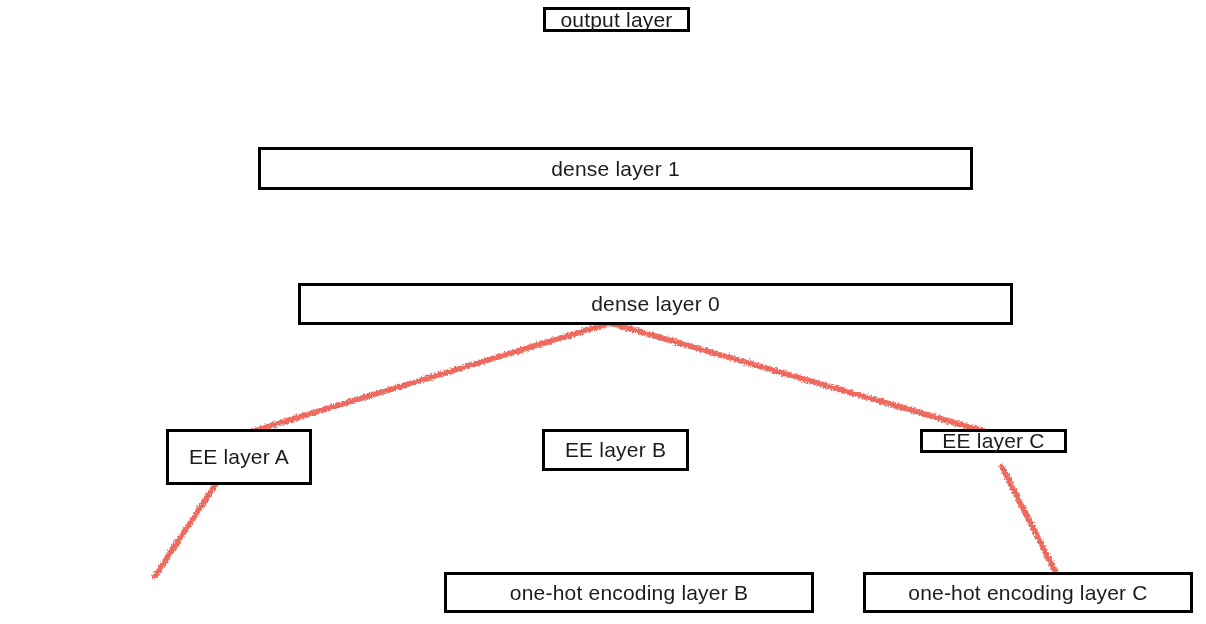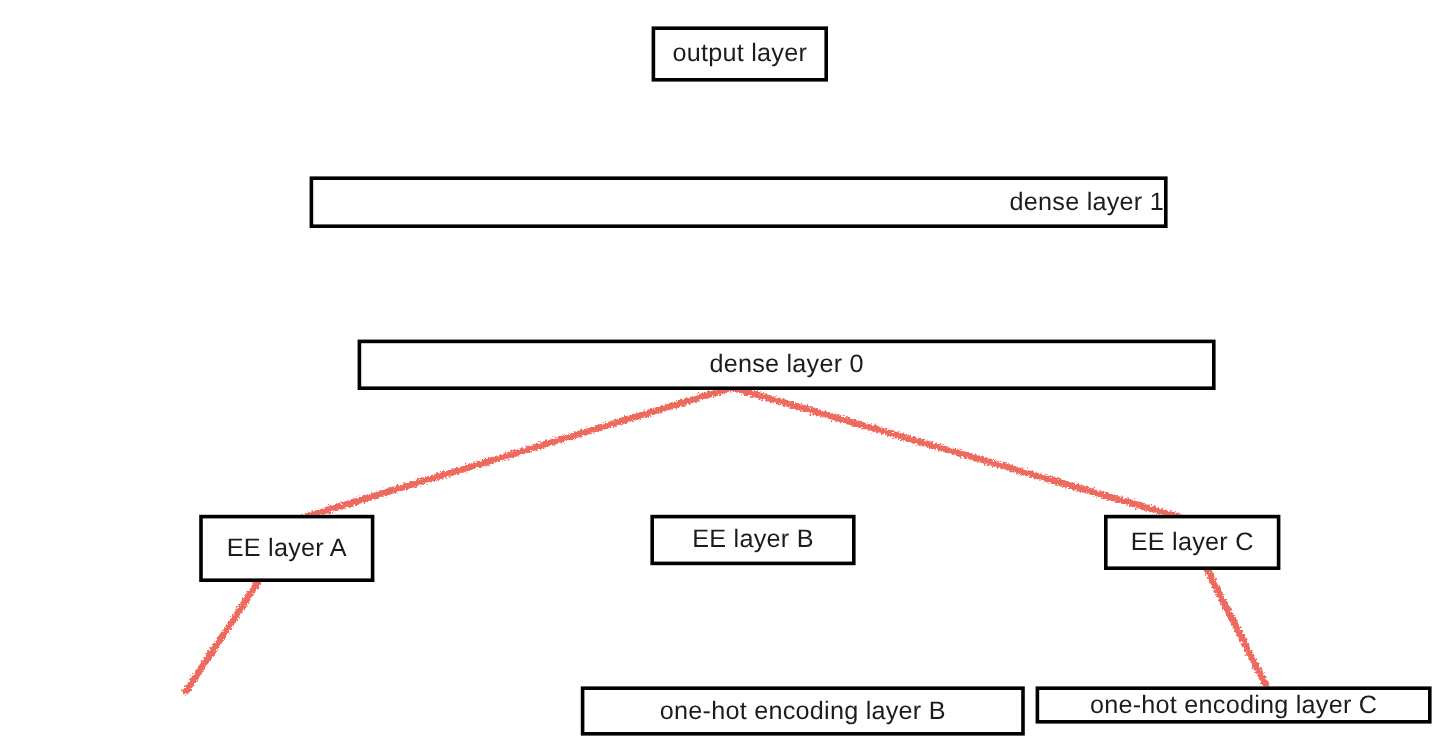--- a/index.html
+++ b/index.html
@@ -35,29 +35,29 @@
     border: 3px solid #000000;
     display: flex;
     align-items: center;
     justify-content: center;
     font-size: 21px;
     color: #1c1c1c;
     letter-spacing: 0.2px;
     white-space: nowrap;
   }
   
-  .n-output  { left: 543px; top: 22px;  width: 147px; height: 46px; }
-  .n-dense1  { left: 258px; top: 147px; width: 715px; height: 43px; justify-content: flex-end; }
+  .n-output  { left: 543px; top: 7px;  width: 147px; height: 25px; }
+  .n-dense1  { left: 258px; top: 147px; width: 715px; height: 43px; }
   .n-dense0  { left: 258px; top: 283px; width: 715px; height: 42px; margin-left: 40px; }
   .n-ee-a    { left: 166px; top: 429px; width: 146px; height: 56px; }
-  .n-ee-b    { left: 542px; top: 429px; width: 171px; height: 42px; }
-  .n-ee-c    { left: 920px; top: 429px; width: 147px; height: 46px; }
+  .n-ee-b    { left: 542px; top: 429px; width: 147px; height: 42px; }
+  .n-ee-c    { left: 920px; top: 429px; width: 147px; height: 24px; }
   .n-onehot-a{ left: 10px;  top: 572px; width: 416px; height: 41px; }
-  .n-onehot-b{ left: 484px; top: 572px; width: 370px; height: 41px; }
-  .n-onehot-c{ left: 863px; top: 572px; width: 330px; height: 31px; }
+  .n-onehot-b{ left: 444px; top: 572px; width: 370px; height: 41px; }
+  .n-onehot-c{ left: 863px; top: 572px; width: 330px; height: 41px; }
 </style>
 </head>
 <body>
 
 <div class="canvas">
 
   <svg class="edges" width="1206" height="624" viewBox="0 0 1206 624" aria-hidden="true">
     <defs>
       <filter id="crayon" x="-10%" y="-10%" width="120%" height="120%">
         <feTurbulence type="fractalNoise" baseFrequency="0.55" numOctaves="2" result="noise"></feTurbulence>

